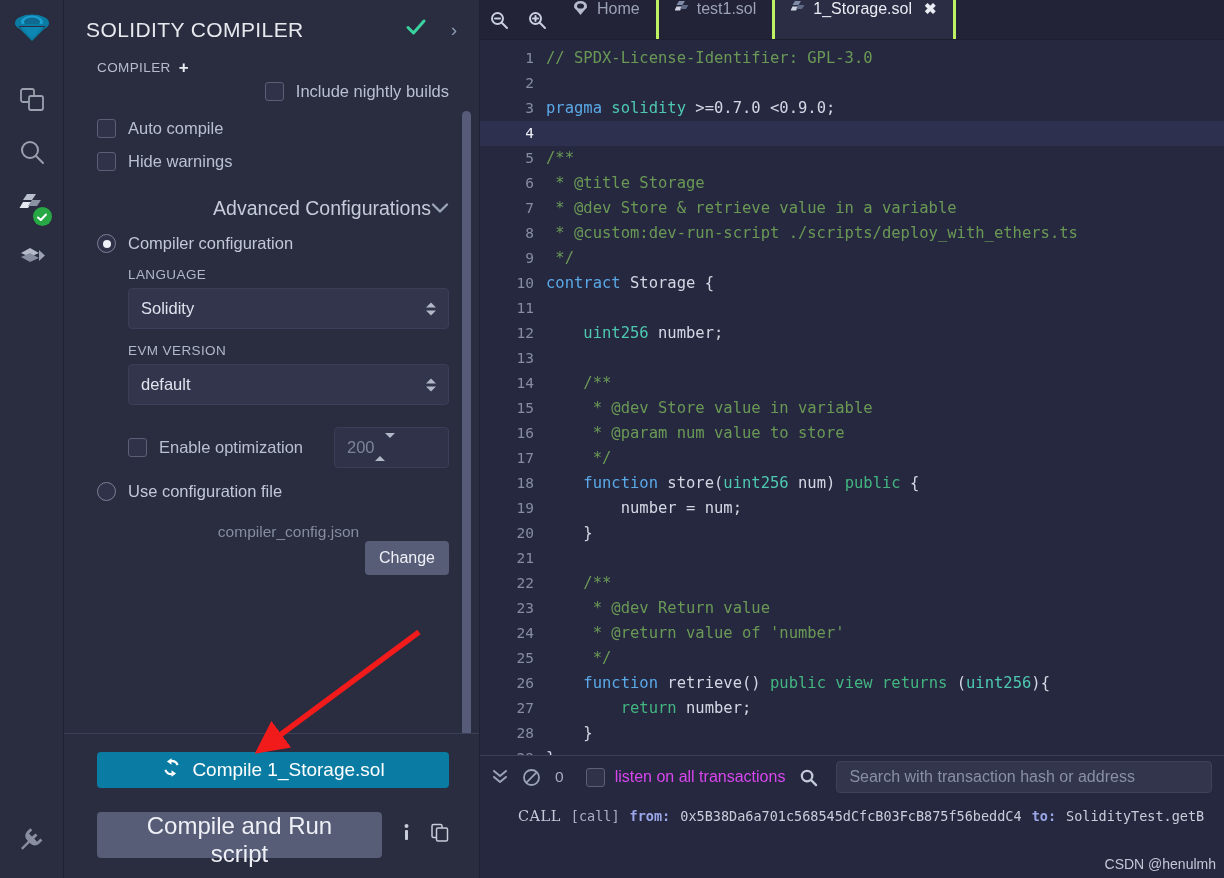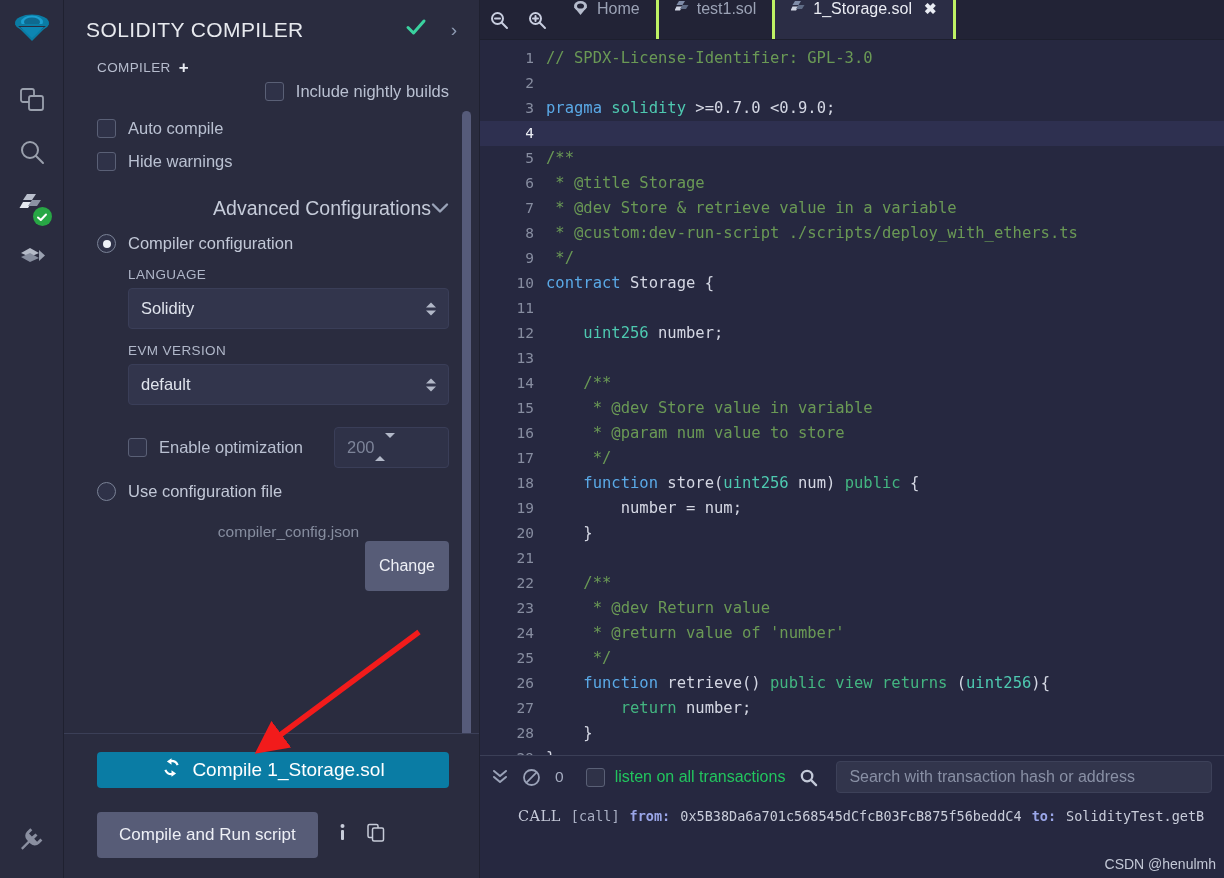--- a/index.html
+++ b/index.html
@@ -117,36 +117,36 @@
     width: 115px; height: 41px; border-radius: 4px;
     background: #2f3248; border: 1px solid #3a3e58;
     color: #7d8499; font-size: 16.5px; display:flex; align-items:center; padding:0 12px;
     position: relative; margin-left: auto;
   }
 
   .cfgfile-row { display:flex; align-items:center; margin-top: 22px; flex-direction: column; }
   .cfgname { color:#868d9f; font-size:15.5px; padding-left: 31px; }
   .change-btn {
     margin-left:auto; background:#575c77; color:#eef0f6; border:none;
-    border-radius:4px; padding: 16px 14px; font-size: 16px;
+    border-radius:4px; padding: 8px 14px; font-size: 16px;
   }
 
   .panel-footer {
     border-top: 1px solid #3b3f57;
     padding: 18px 30px 20px 33px;
   }
   .compile-btn {
     width: 100%; height: 36px; border-radius: 4px; border: none;
     background: #0a7ca4; color: #ffffff; font-size: 19px;
     display:flex; align-items:center; justify-content:center; gap:10px;
   }
   .run-row { display:flex; align-items:center; gap: 20px; margin-top: 24px; }
   .run-btn {
     background:#575c77; color:#eef0f6; border:none; border-radius:4px;
-    height: 46px; padding: 0 22px; font-size: 17px;
+    height: 46px; padding: 0 22px; font-size: 24px;
   }
   .mini-icon { color:#c7ccd9; font-size:16px; }
 
   
   .editor { flex: 1 1 auto; height: 878px; display:flex; flex-direction:column; background:#262840; min-width:0; }
   .tabbar {
     height: 40px; background: #222336; display:flex; align-items:stretch;
     border-bottom: 1px solid #1d1f2e; flex: 0 0 40px;
   }
   .tabicon { display:flex; align-items:center; padding: 0 9px; color:#c9cee0; }
@@ -179,21 +179,21 @@
   .kw { color:#43b581; }   
   .cm { color:#6a9955; }   
   .ty { color:#4ec9b0; }
   .pl { color:#d4d7e3; }
 
   
   .terminal { flex: 0 0 123px; background:#262840; border-top: 1px solid #3b3f57; display:flex; flex-direction:column; }
   .term-bar { height: 42px; display:flex; align-items:center; gap: 14px; padding: 0 12px; flex:0 0 42px; }
   .term-ic { color:#9aa2b8; font-size:17px; display:flex; align-items:center; }
   .term-count { color:#a6adc0; font-size:15.5px; }
-  .term-chk-row { display:flex; align-items:center; gap:10px; color:#22c55e; font-size:16px; margin-left: 8px; }
+  .term-chk-row { display:flex; align-items:center; gap:10px; color:#d946ef; font-size:16px; margin-left: 8px; }
   .term-search {
     flex: 1 1 auto; height: 32px; border-radius: 4px; background:#32354c;
     border: 1px solid #3d4159; color:#8990a5; font-size:16px;
     display:flex; align-items:center; padding: 0 12px; margin-left: 4px;
     overflow:hidden; white-space:nowrap;
   }
   .term-log {
     flex: 1 1 auto; padding: 10px 0 0 0; position: relative;
     font-family: "DejaVu Serif", serif; font-size: 14px;
     color:#cfd3e0; white-space: nowrap; overflow: hidden;

